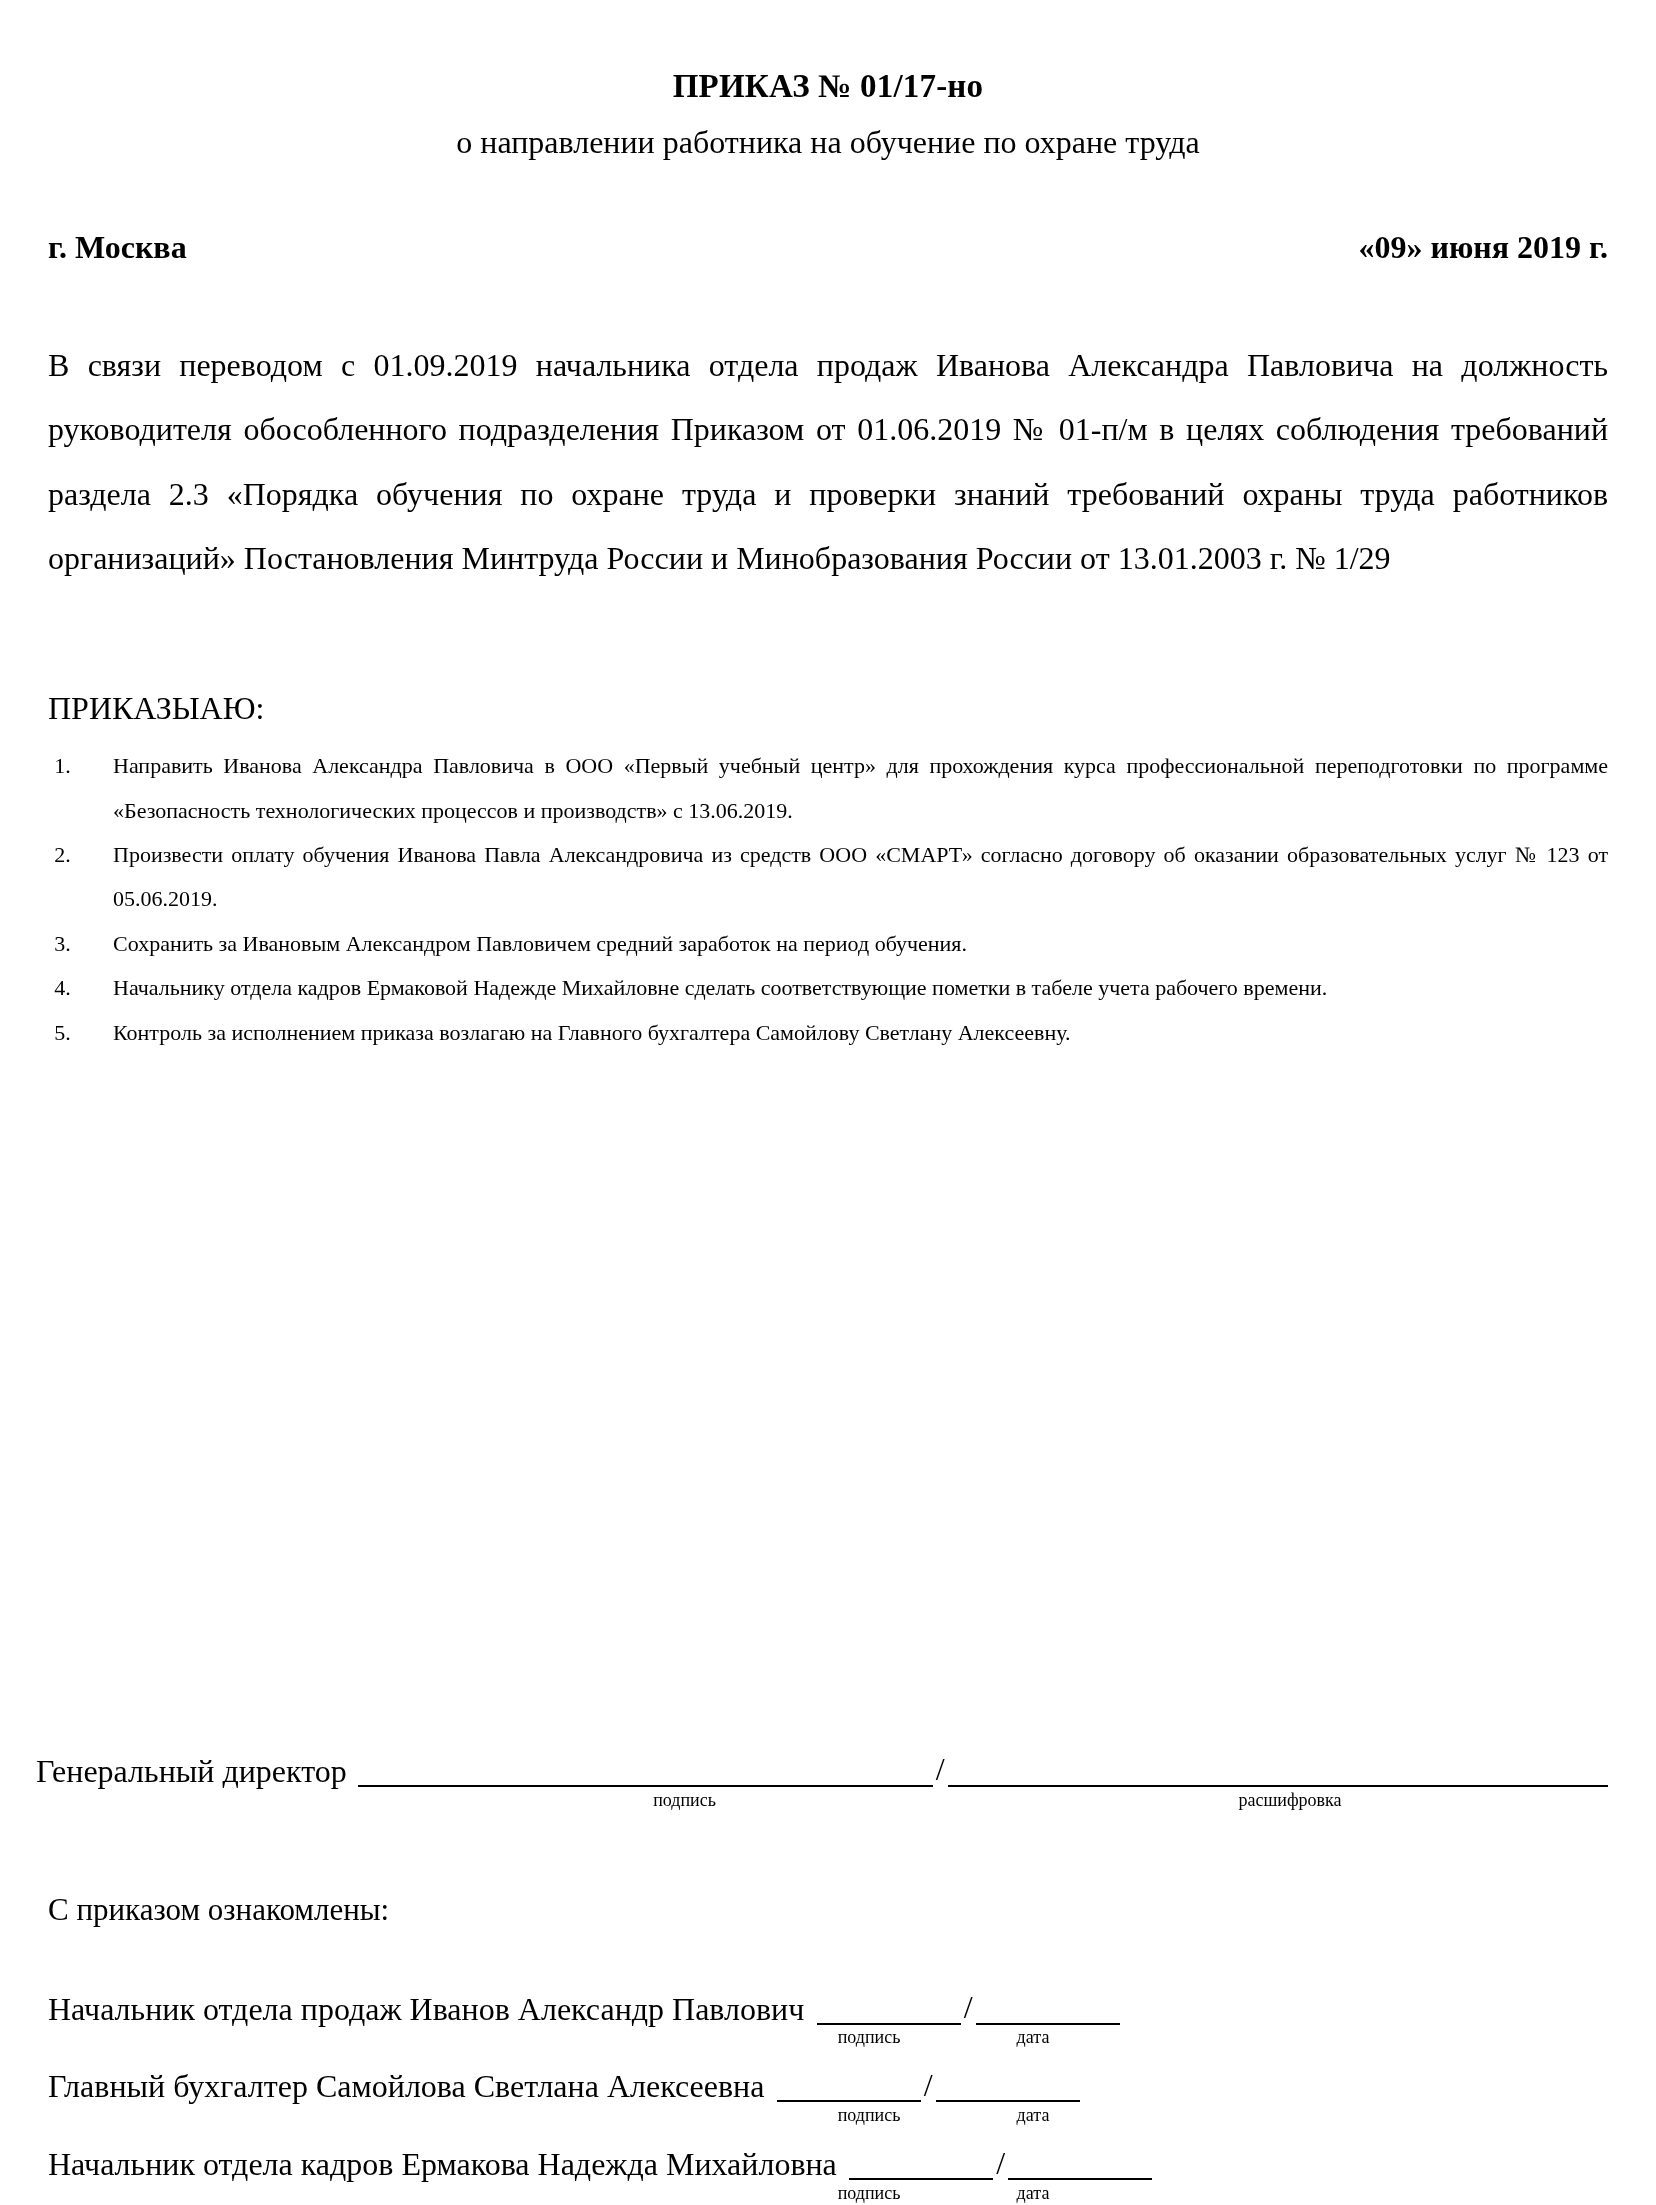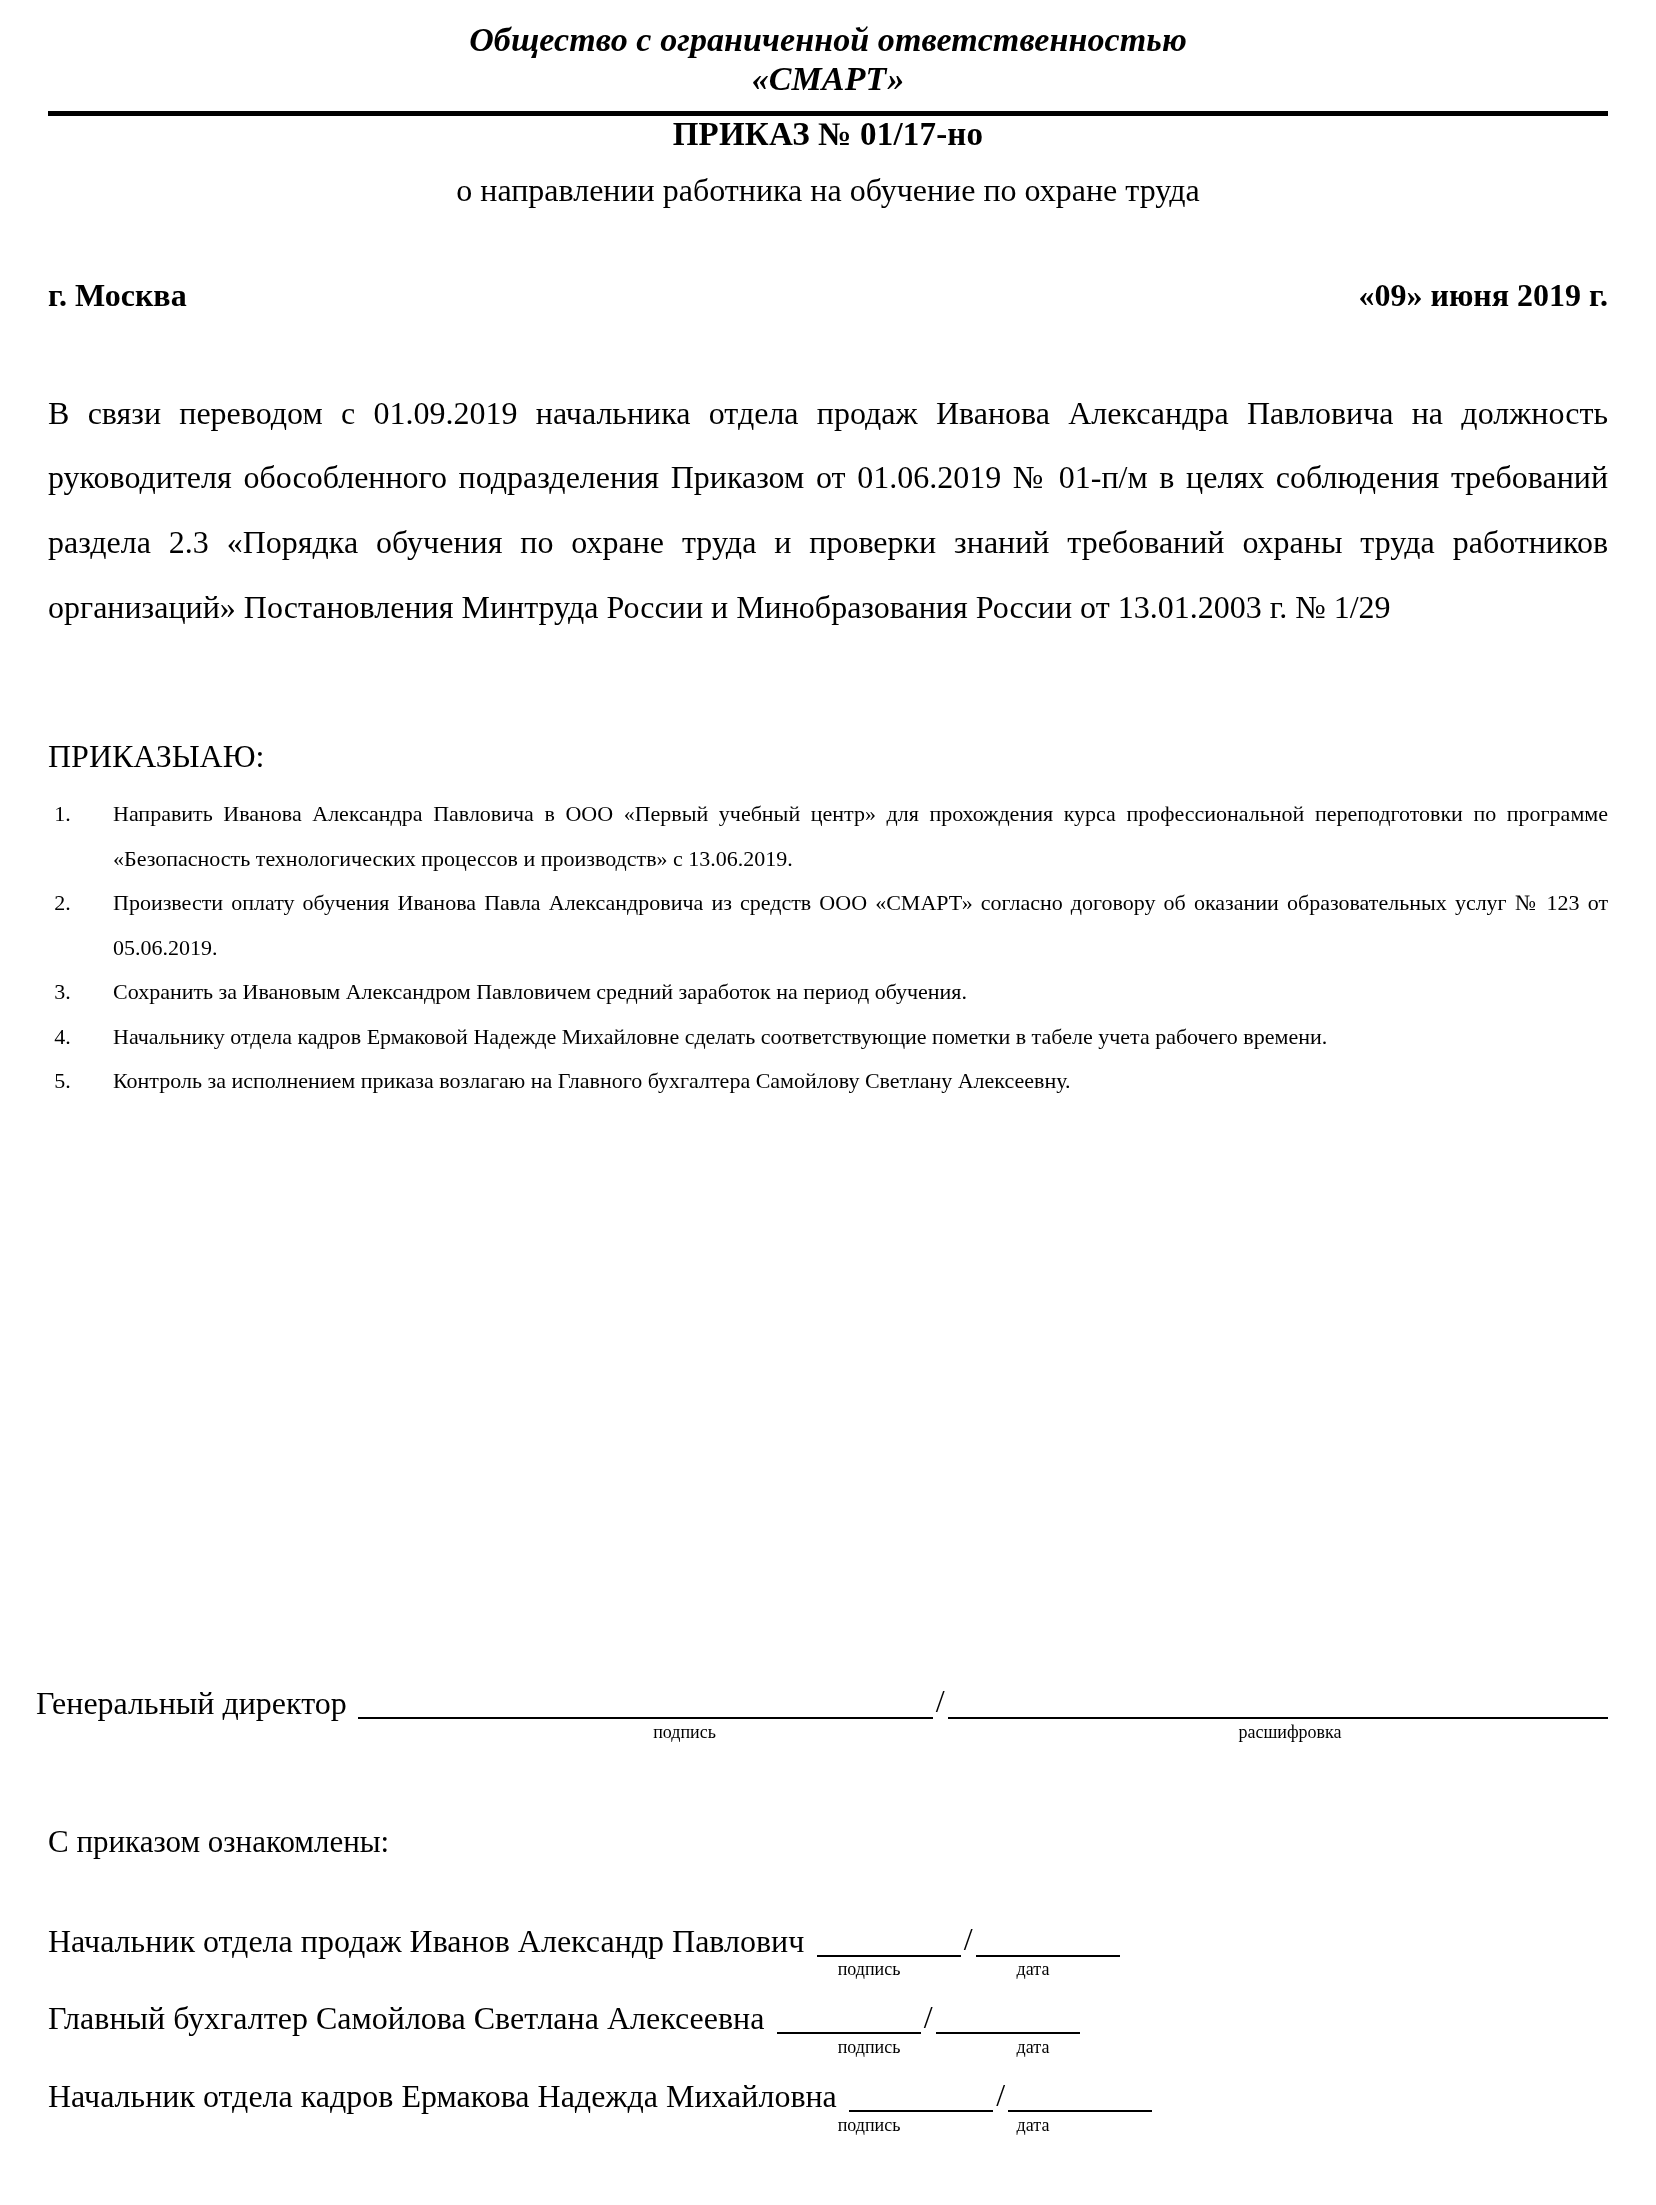--- a/index.html
+++ b/index.html
@@ -38,20 +38,21 @@
   .rule {
     border: 0;
     border-top: 5.4px solid #000;
     margin: 12.4px 0 0 0;
     width: 100%;
   }
 
   
   .title-block {
     text-align: center;
+    margin-top: 68px;
   }
   .doc-title {
     font-weight: bold;
     font-size: 33px;
     letter-spacing: 0.2px;
   }
   .doc-subtitle {
     font-size: 32px;
     margin-top: 18.6px;
   }
@@ -188,25 +189,20 @@
     margin-top: 2.3px;
   }
   .ack-captions .cap-sign { width: 144px; text-align: center; }
   .ack-captions .cap-date { width: 144px; text-align: center; margin-left: 20px; }
 </style>
 </head>
 <body>
 
 <div class="page">
 
-  <div class="letterhead">
-    <div class="letterhead-line">Общество с ограниченной ответственностью</div>
-    <div class="letterhead-line">«СМАРТ»</div>
-    <hr class="rule">
-  </div>
 
   <div class="title-block">
     <div class="doc-title">ПРИКАЗ № 01/17-но</div>
     <div class="doc-subtitle">о направлении работника на обучение по охране труда</div>
   </div>
 
   <div class="place-date">
     <span>г. Москва</span>
     <span>«09» июня 2019 г.</span>
   </div>

